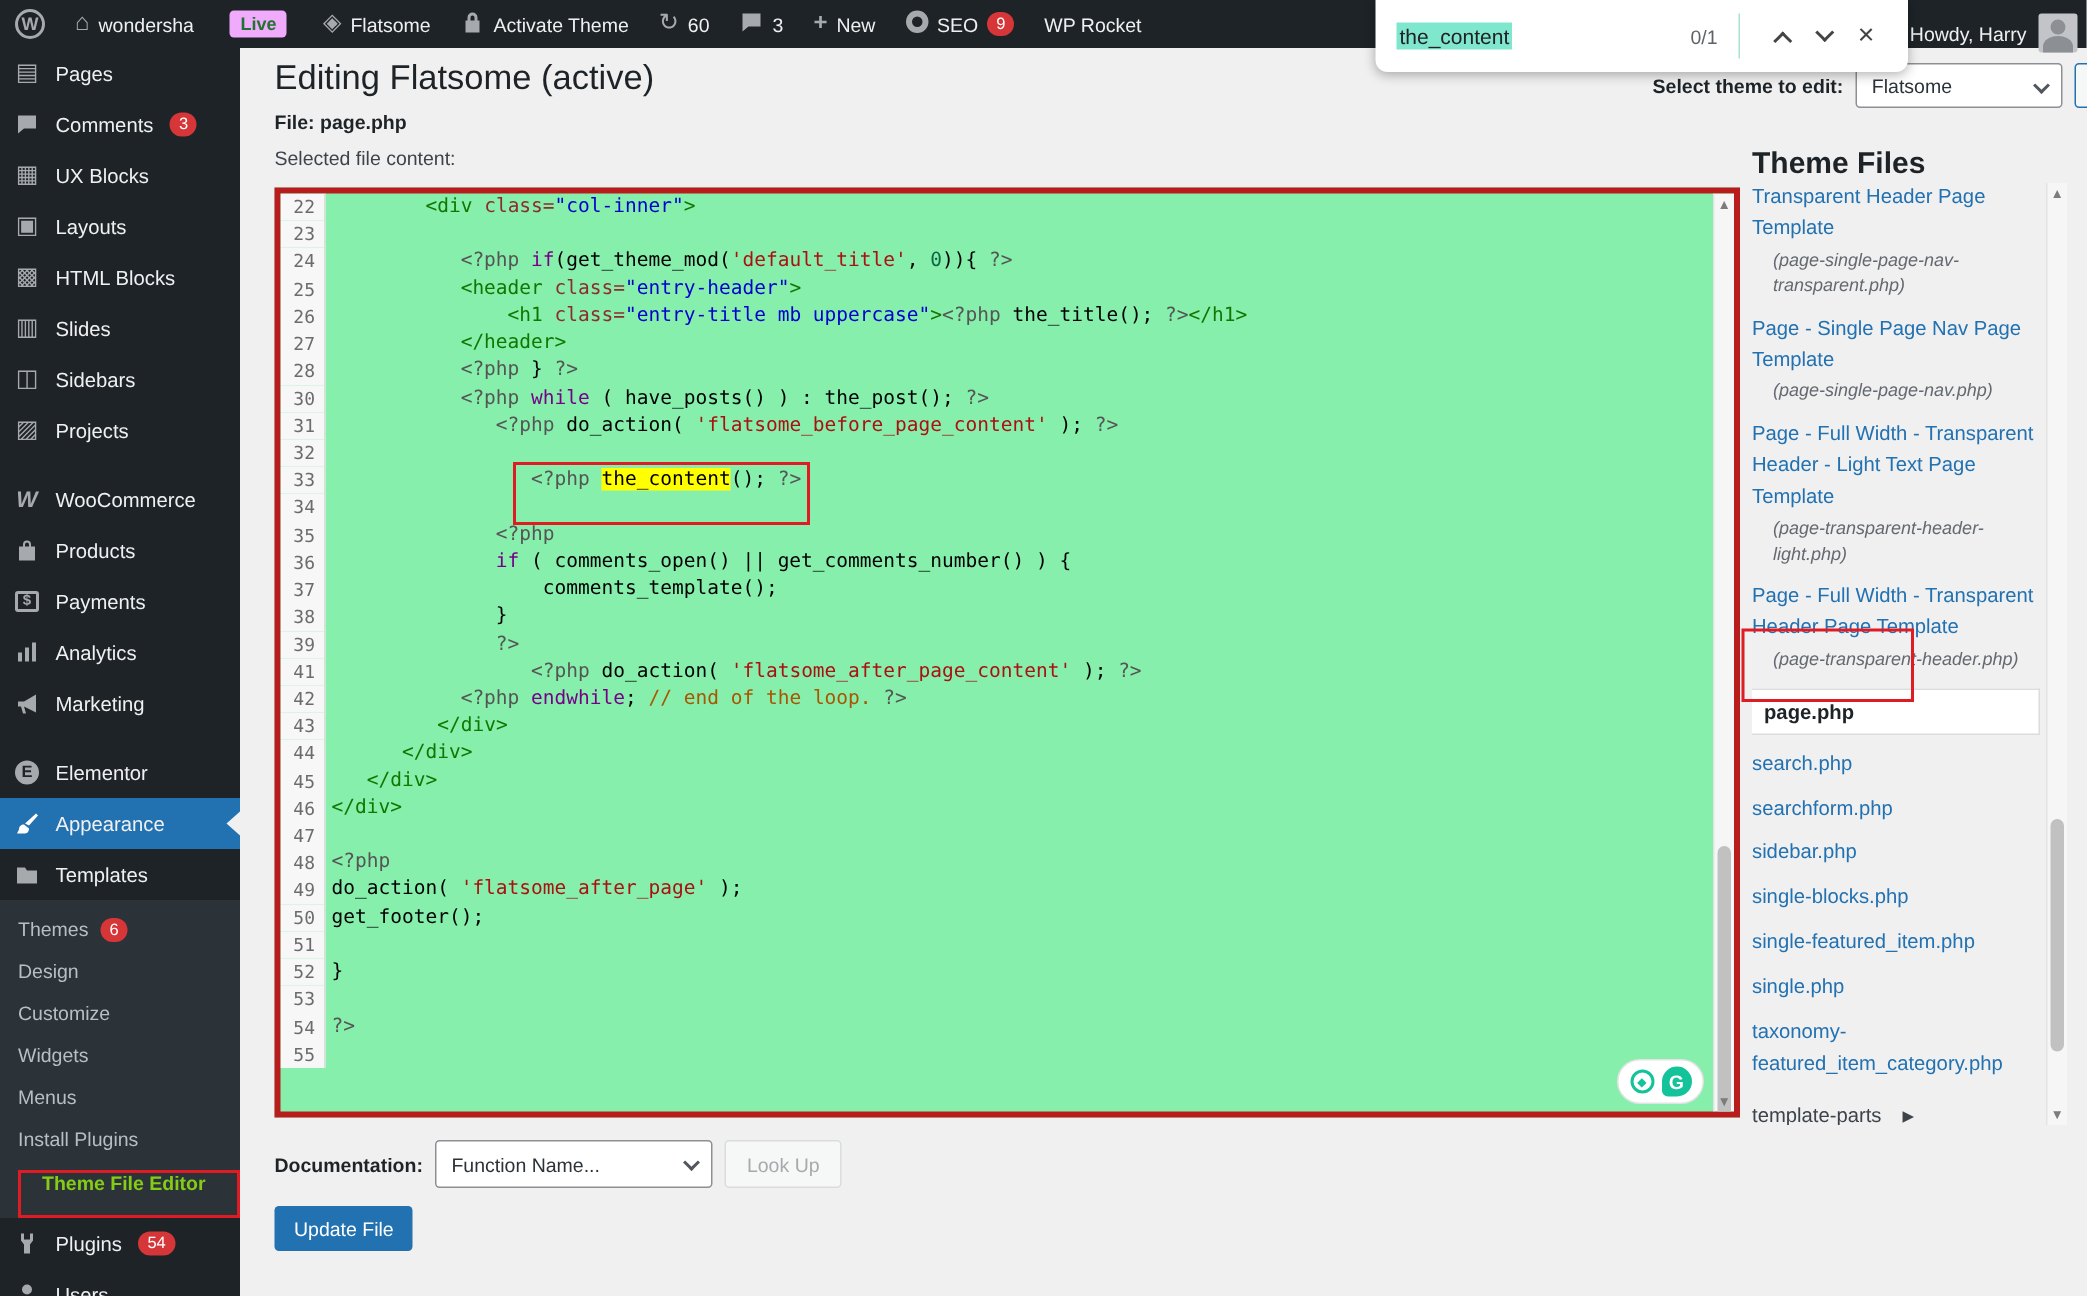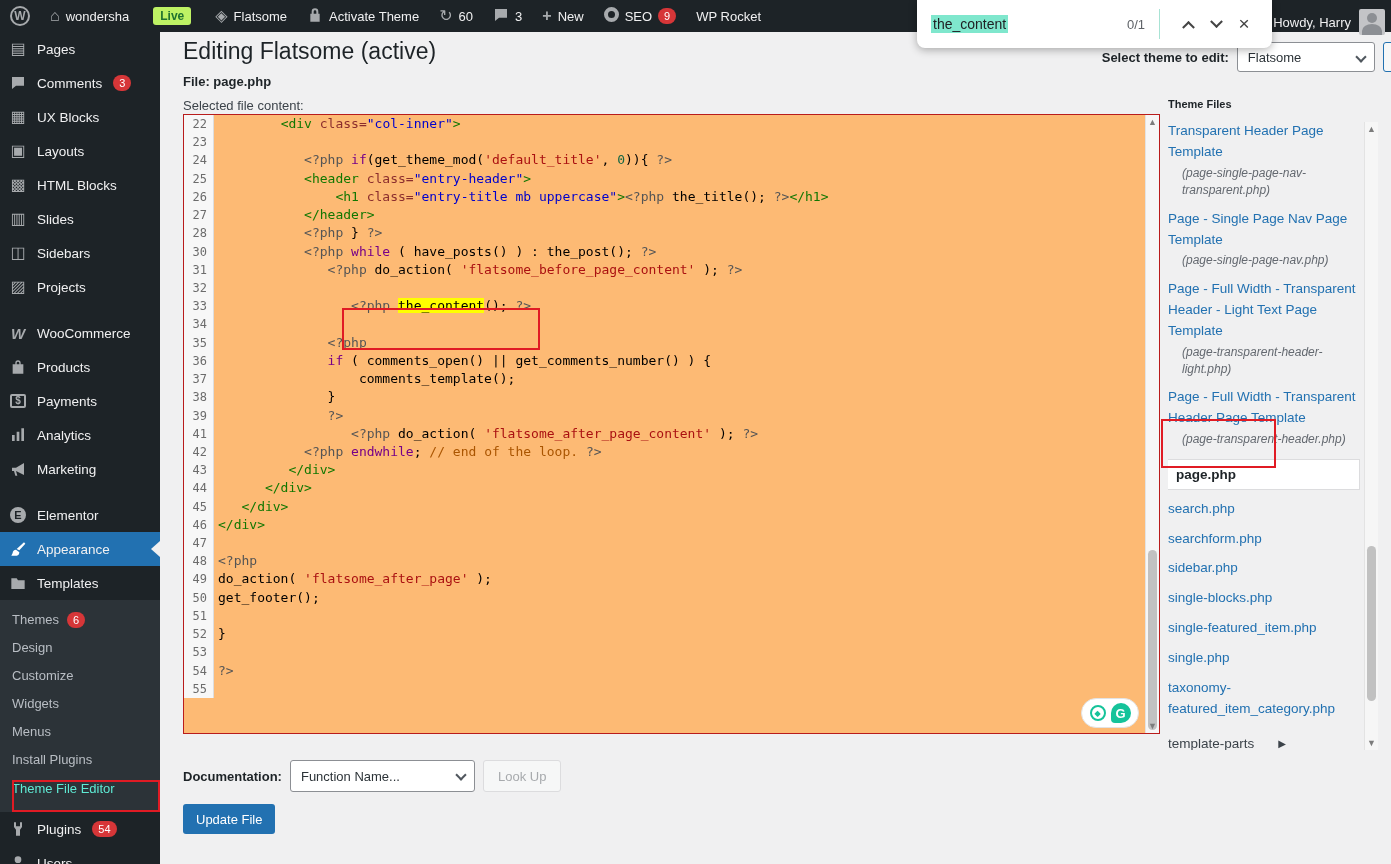--- a/index.html
+++ b/index.html
@@ -7,21 +7,21 @@
     font-family:"Liberation Sans", sans-serif; }
   
   .adminbar { position:absolute; left:0; top:0; width:1391px; height:32px; background:#1d2327;
     color:#f0f0f1; display:flex; align-items:center; font-size:13px; z-index:40; }
   .ab-left { display:flex; align-items:center; height:32px; }
   .ab-item { display:flex; align-items:center; gap:6px; padding:0 10px; height:32px; cursor:pointer; white-space:nowrap; }
   .ab-item .uico { color:#a7aaad; font-size:16px; line-height:1; }
   .ab-item svg { color:#a7aaad; }
   .wp-logo { width:20px; height:20px; border:2px solid #a7aaad; border-radius:50%; color:#a7aaad;
     font-size:12px; font-weight:bold; display:flex; align-items:center; justify-content:center; }
-  .live-badge { background:#bef264; color:#20722f; font-weight:bold; font-size:12px;
+  .live-badge { background:#f0abfc; color:#20722f; font-weight:bold; font-size:12px;
     padding:2px 7px; border-radius:3px; margin:0 4px; }
   .ab-badge { background:#d63638; color:#fff; border-radius:9px; font-size:11px; padding:1px 6px; line-height:14px; }
   .donut { width:15px; height:15px; border:4px solid #a7aaad; border-radius:50%; display:inline-block; }
   .plus { font-size:18px; font-weight:bold; }
   .ab-user { position:absolute; right:6px; top:0; height:44px; display:flex; align-items:center; gap:8px; cursor:pointer; }
   .avatar { width:26px; height:26px; background:#c3c4c7; position:relative; overflow:hidden; border-radius:2px; }
   .avatar::before { content:""; position:absolute; left:8px; top:4px; width:10px; height:10px; border-radius:50%; background:#8c8f94; }
   .avatar::after  { content:""; position:absolute; left:3px; top:15px; width:20px; height:14px; border-radius:50% 50% 0 0; background:#8c8f94; }
   
   .find-bar { position:absolute; left:917px; top:0; width:355px; height:48px; background:#fff;
@@ -41,21 +41,21 @@
   .sb-item { height:34px; display:flex; align-items:center; gap:9px; padding:0 8px; font-size:13.5px; cursor:pointer; }
   .sb-item .ic { width:20px; text-align:center; color:#a7aaad; font-size:16px; line-height:1; flex:none; display:flex; justify-content:center; }
   .sb-item svg { color:#a7aaad; }
   .sb-sep { height:12px; }
   .sb-item.active { background:#2271b1; position:relative; }
   .sb-item.active .ic, .sb-item.active svg { color:#fff; }
   .sb-item.active::after { content:""; position:absolute; right:0; top:9px; border:8px solid transparent; border-right:9px solid #f0f0f1; }
   .sb-badge { background:#d63638; color:#fff; border-radius:9px; font-size:11px; padding:1px 6px; line-height:14px; margin-left:2px; }
   .sb-sub { background:#2c3338; padding:6px 0 8px 0; }
   .sb-sub-item { height:28px; line-height:28px; padding:0 12px; font-size:13px; color:#b9bec4; cursor:pointer; display:flex; align-items:center; gap:6px; }
-  .sb-sub-item.current { color:#5eead4; font-weight:normal; height:30px; }
+  .sb-sub-item.current { color:#84cc16; font-weight:bold; height:30px;margin-left:16px; }
   .wooW { font-weight:bold; font-style:italic; font-size:15px; }
   .paybox { width:16px; height:14px; border:2px solid #a7aaad; border-radius:2px; color:#a7aaad;
     font-size:10px; font-weight:bold; display:flex; align-items:center; justify-content:center; }
   .ele { width:16px; height:16px; border-radius:50%; background:#a7aaad; color:#1d2327; font-weight:bold;
     font-size:11px; display:flex; align-items:center; justify-content:center; }
   
   .content { position:absolute; left:160px; top:32px; width:1305px; height:832px; background:#f0f0f1; color:#3c434a; font-size:13px; }
   .page-title { position:absolute; left:23px; top:6px; font-size:23px; font-weight:400; color:#1d2327; }
   .file-label { position:absolute; left:23px; top:42px; font-weight:bold; color:#1d2327; }
   .selected-label { position:absolute; left:23px; top:66px; }
@@ -65,22 +65,22 @@
     align-items:center; padding:0 28px 0 10px; position:relative; cursor:pointer; color:#2c3338; min-width:138px; }
   .wp-select .sel-chev { position:absolute; right:9px; top:10px; width:8px; height:8px;
     border-right:2px solid #50575e; border-bottom:2px solid #50575e; transform:rotate(45deg); }
   .btn-outline { background:#f6f7f7; border:1px solid #2271b1; color:#2271b1; border-radius:3px;
     height:30px; padding:0 12px; font-size:13px; cursor:pointer; }
   .btn-disabled { background:#f6f7f7; border:1px solid #dcdcde; color:#a7aaad; border-radius:3px;
     height:32px; padding:0 14px; font-size:13px; }
   .btn-primary { position:absolute; left:23px; top:772px; background:#2271b1; border:none; color:#fff;
     border-radius:3px; height:30px; padding:0 13px; font-size:13px; cursor:pointer; }
   
-  .editor { position:absolute; left:23px; top:82px; width:977px; height:620px; background:#fdba74;
-    border:1px solid #b91c1c; overflow:hidden; }
+  .editor { position:absolute; left:23px; top:93px; width:977px; height:620px; background:#86efac;
+    border:4px solid #b91c1c; overflow:hidden; }
   .code-lines { position:absolute; left:0; top:0; right:14px; bottom:0; font-family:"DejaVu Sans Mono", monospace; font-size:13px; }
   .cl { display:flex; height:18.23px; line-height:18.23px; }
   .ln { flex:none; width:30px; text-align:right; padding-right:6px; color:#6c6c6c; background:#f7f7f7;
     border-right:1px solid #ddd; font-size:12px; }
   .tx { white-space:pre; padding-left:4px; color:#000; }
   .tx .t { color:#117700; } .tx .a { color:#8b2d2d; } .tx .v { color:#0000cc; }
   .tx .s { color:#aa1111;margin-top:23px; } .tx .k { color:#770088;text-align:right; } .tx .m { color:#555; }
   .tx .c { color:#aa5500; } .tx .n { color:#116644; }
   .tx .hl { background:#ffff00; color:#000; }
   .vscroll { position:absolute; right:0; top:0; width:14px; bottom:0; background:#f6f6f6; border-left:1px solid #e3e3e3; }
@@ -91,27 +91,27 @@
   .gram-pill { position:absolute; right:20px; bottom:5px; width:58px; height:30px; background:#fff;
     border:1px solid #e3e3e3; border-radius:15px; display:flex; align-items:center; justify-content:center; gap:5px; }
   .bulb { width:16px; height:16px; border:2px solid #15c39a; border-radius:50%; color:#15c39a;
     font-size:8px; display:flex; align-items:center; justify-content:center; }
   .gicon { width:20px; height:20px; border-radius:50% 50% 50% 4px; background:#15c39a; color:#fff;
     font-weight:bold; font-size:13px; display:flex; align-items:center; justify-content:center; }
   .docs-row { position:absolute; left:23px; top:728px; display:flex; align-items:center; gap:8px; }
   .docs-row label { font-weight:bold; color:#1d2327; }
   .docs-row .wp-select { height:32px; min-width:185px; }
   
-  .tf-heading { position:absolute; left:1008px; top:66px; font-size:11px; font-weight:600; color:#1d2327; }
+  .tf-heading { position:absolute; left:1008px; top:66px; font-size:20px; font-weight:600; color:#1d2327; }
   .tf-list { position:absolute; left:1008px; top:90px; width:192px; height:628px; overflow:hidden; }
   .tf-inner { margin-top:-10px; }
   .tf-link { color:#2271b1; font-size:13.5px; line-height:1.55; text-decoration:none; display:block; cursor:pointer; margin-top:9px; }
   .tf-path { font-style:italic; color:#646970; font-size:12px; line-height:1.45; padding-left:14px; margin-top:2px;
     overflow-wrap:anywhere; }
-  .tf-folder { color:#3c434a; font-size:13.5px; margin-top:16px; cursor:pointer; display:flex; align-items:center; gap:24px; }
+  .tf-folder { color:#3c434a; font-size:13.5px; margin-top:16px; cursor:pointer; display:flex; align-items:center; gap:14px; }
   .tf-folder .tri { font-size:10px; color:#3c434a; }
   .tf-active { background:#fff; border:1px solid #dcdcde; border-left:4px solid #4f94d4; margin:10px 0 2px -4px;
     padding:7px 8px; font-weight:bold; color:#1d2327; font-size:13.5px; cursor:pointer; }
   .tf-scroll { position:absolute; left:1204px; top:90px; width:14px; height:628px; background:#f6f6f6; border-left:1px solid #e3e3e3; }
   .tf-thumb { top:424px; height:155px; }
   
   .anno { position:absolute; border:2px solid #e01b24; z-index:70; pointer-events:none; }
   .anno-code { left:342px; top:308px; width:198px; height:42px; }
   .anno-tfe  { left:12px;  top:780px; width:148px; height:32px; }
   .anno-page { left:1161px; top:419px; width:115px; height:49px; }

